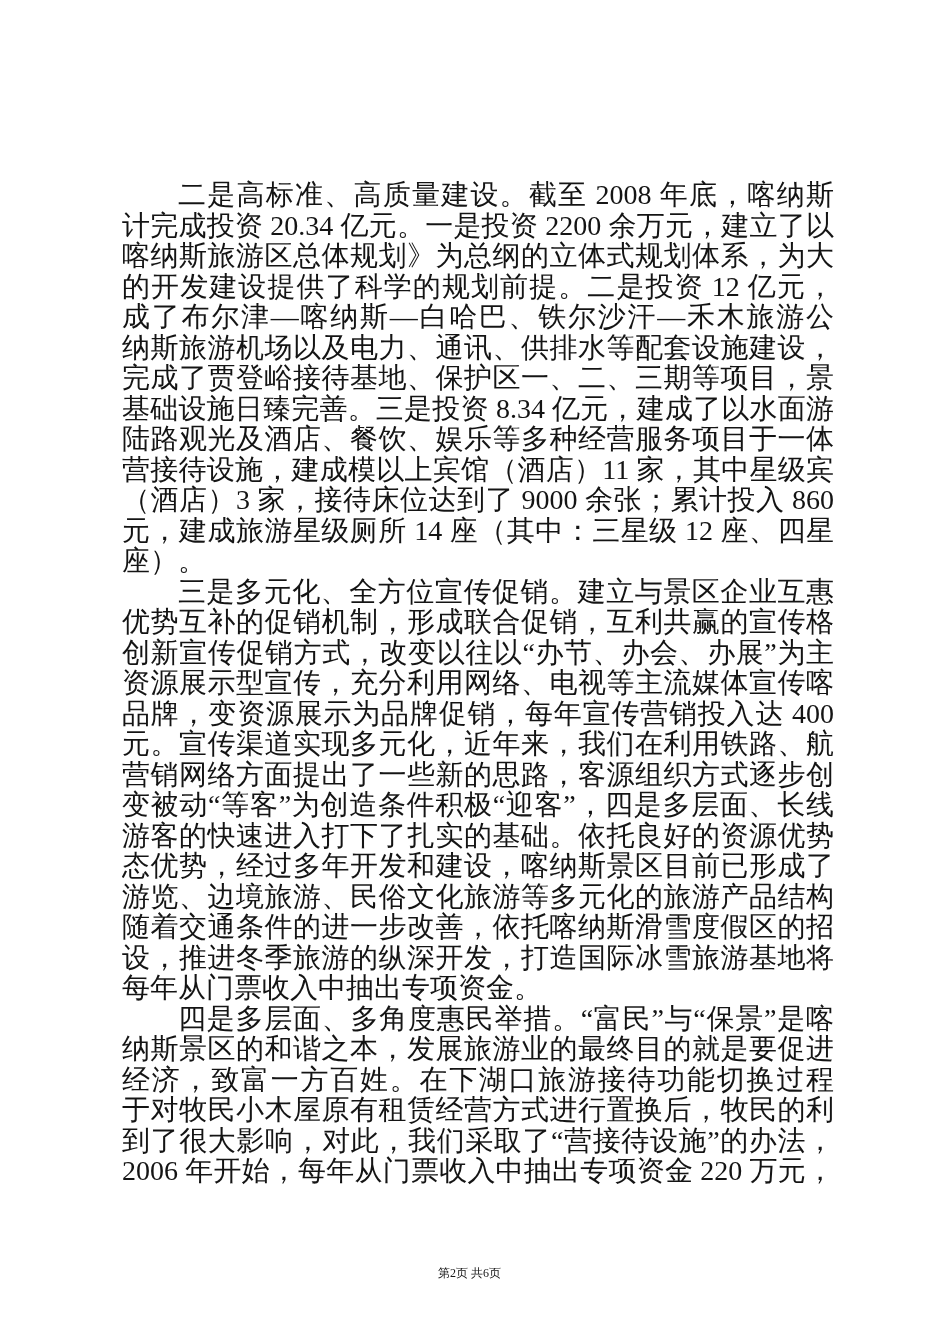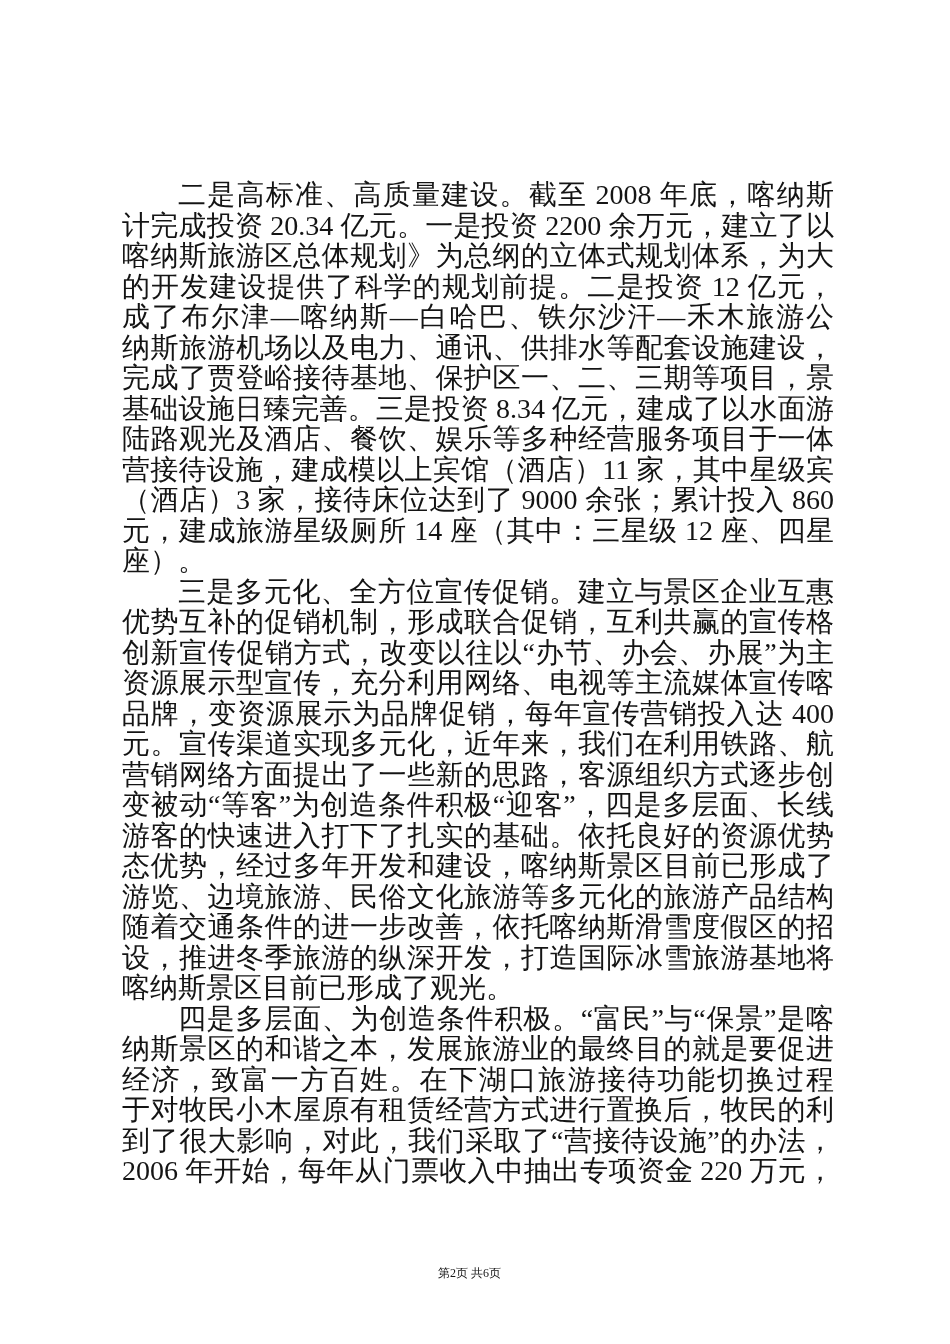--- a/index.html
+++ b/index.html
@@ -80,24 +80,24 @@
         <div class="line">资源展示型宣传，充分利用网络、电视等主流媒体宣传喀纳斯</div>
         <div class="line">品牌，变资源展示为品牌促销，每年宣传营销投入达 400 余万</div>
         <div class="line">元。宣传渠道实现多元化，近年来，我们在利用铁路、航空的</div>
         <div class="line">营销网络方面提出了一些新的思路，客源组织方式逐步创新，</div>
         <div class="line">变被动“等客”为创造条件积极“迎客”，四是多层面、长线</div>
         <div class="line">游客的快速进入打下了扎实的基础。依托良好的资源优势和生</div>
         <div class="line">态优势，经过多年开发和建设，喀纳斯景区目前已形成了观光</div>
         <div class="line">游览、边境旅游、民俗文化旅游等多元化的旅游产品结构体系。</div>
         <div class="line">随着交通条件的进一步改善，依托喀纳斯滑雪度假区的招商建</div>
         <div class="line">设，推进冬季旅游的纵深开发，打造国际冰雪旅游基地将是我</div>
-        <div class="line pend">喀纳斯景区目前已形成了观光。</div>
+        <div class="line pend">每年从门票收入中抽出专项资金。</div>
       </div>
       <div class="paragraph">
-        <div class="line pstart">四是多层面、为创造条件积极。“富民”与“保景”是喀</div>
+        <div class="line pstart">四是多层面、多角度惠民举措。“富民”与“保景”是喀</div>
         <div class="line">纳斯景区的和谐之本，发展旅游业的最终目的就是要促进一方</div>
         <div class="line">经济，致富一方百姓。在下湖口旅游接待功能切换过程中，由</div>
         <div class="line">于对牧民小木屋原有租赁经营方式进行置换后，牧民的利益受</div>
         <div class="line">到了很大影响，对此，我们采取了“营接待设施”的办法，从</div>
         <div class="line">2006 年开始，每年从门票收入中抽出专项资金 220 万元，按户</div>
       </div>
     </div>
   <div class="footer">
     <span>第2页 共6页</span>
   </div>

